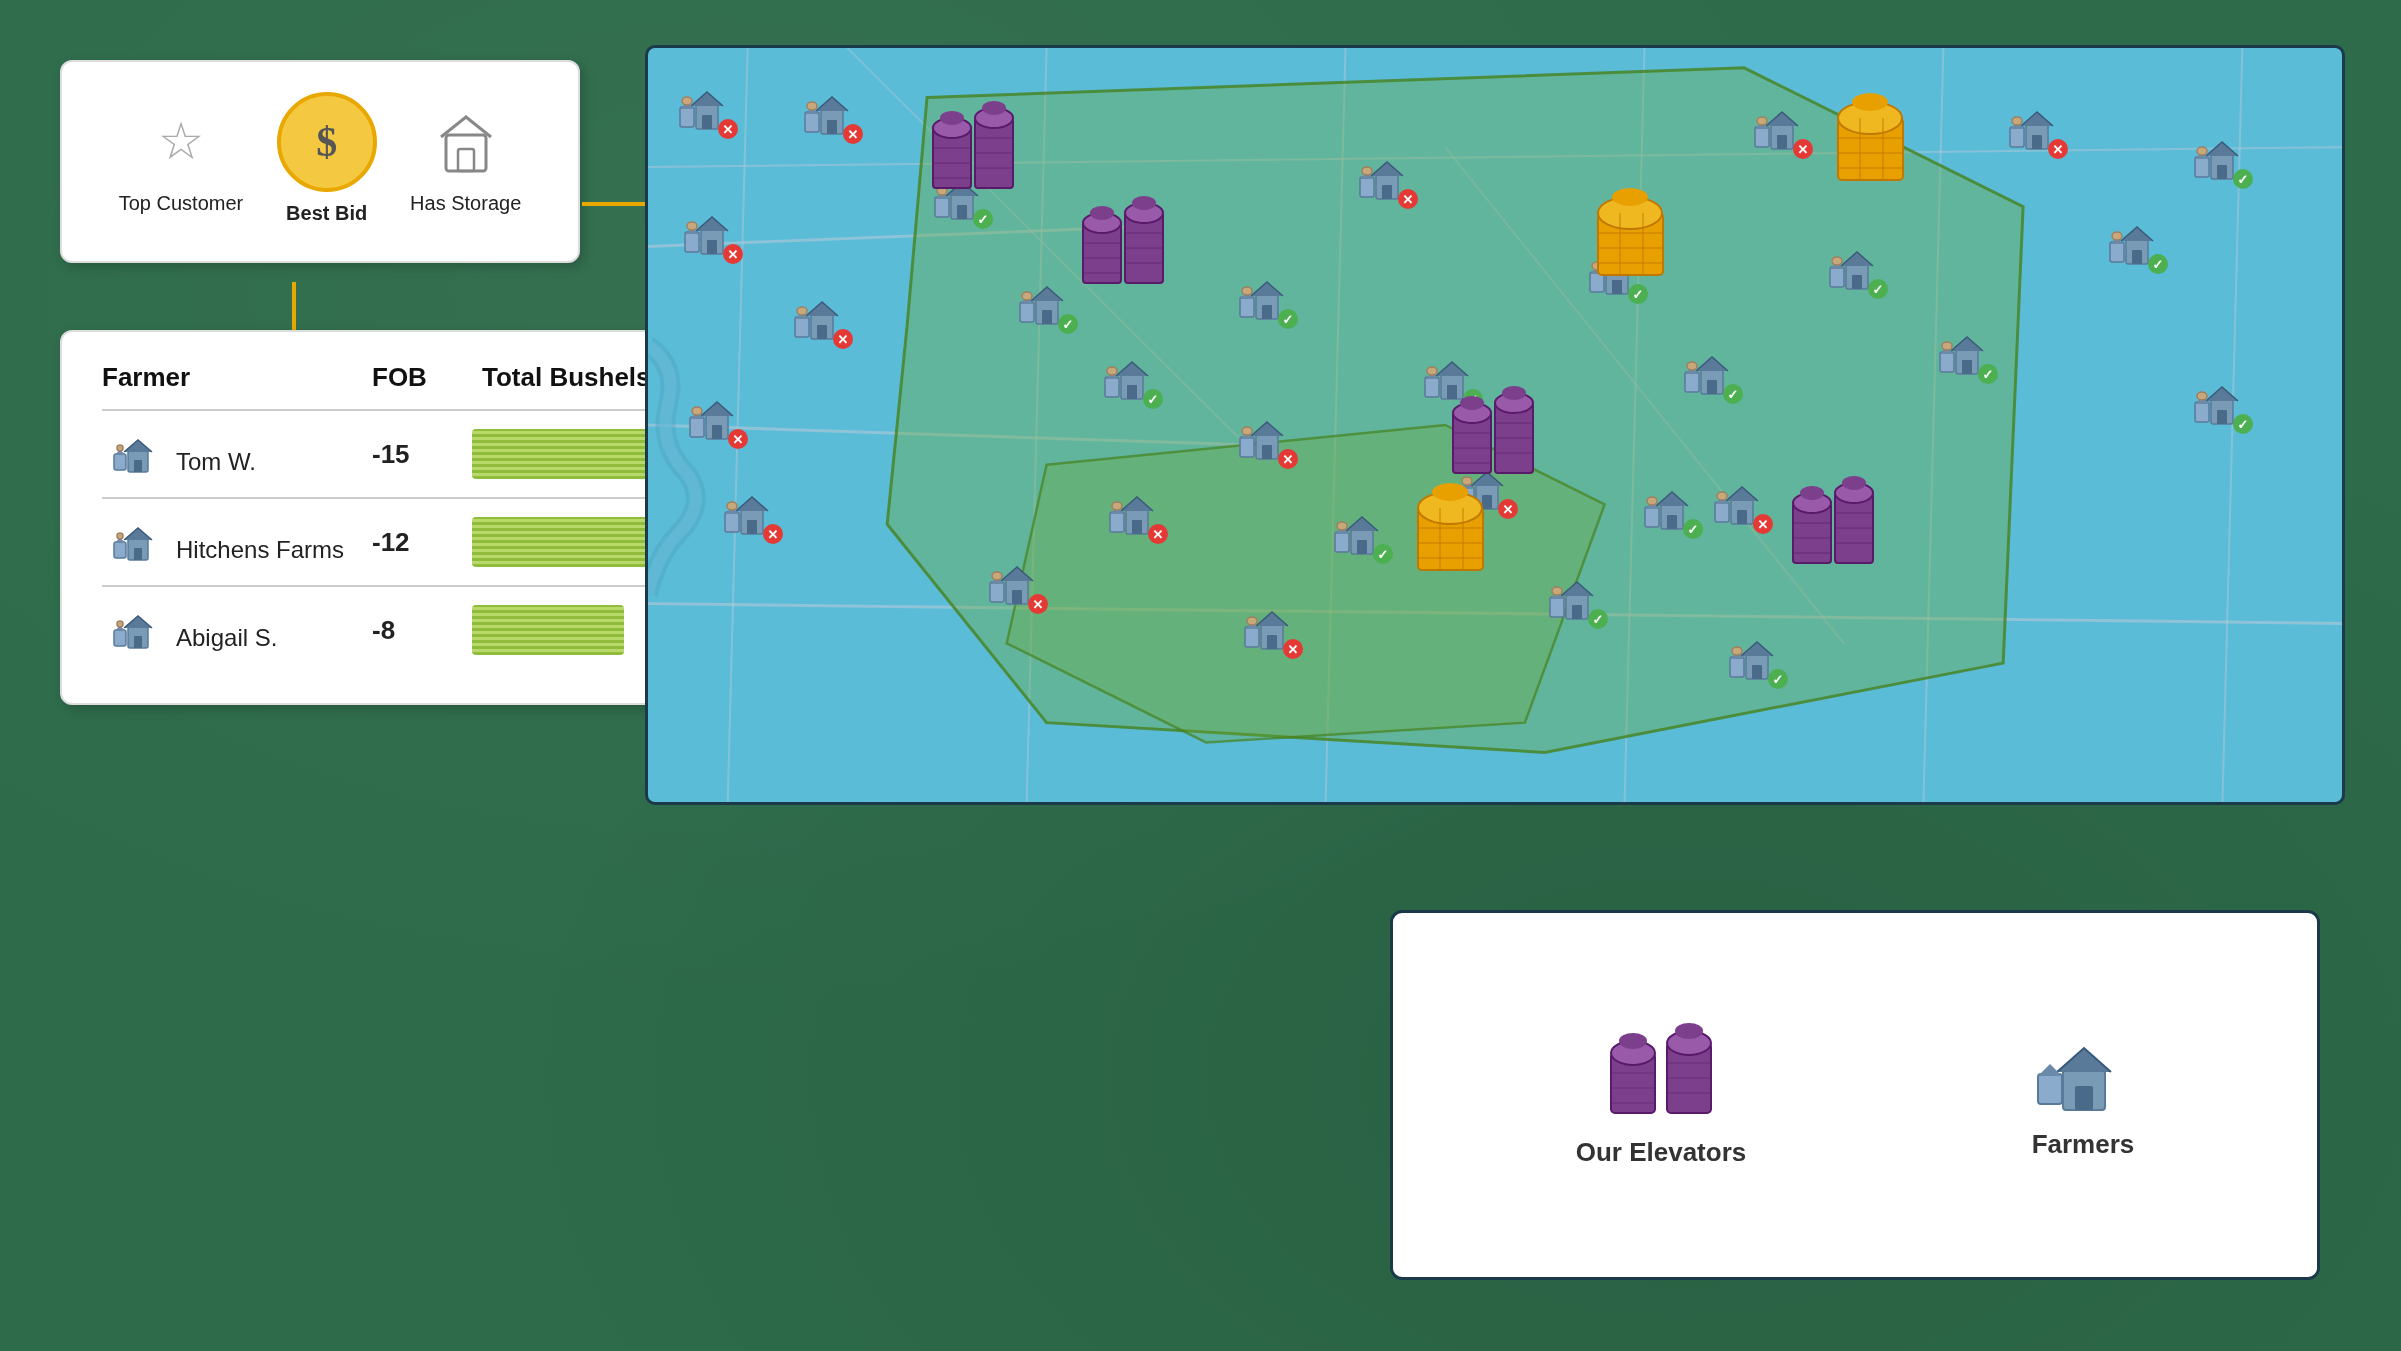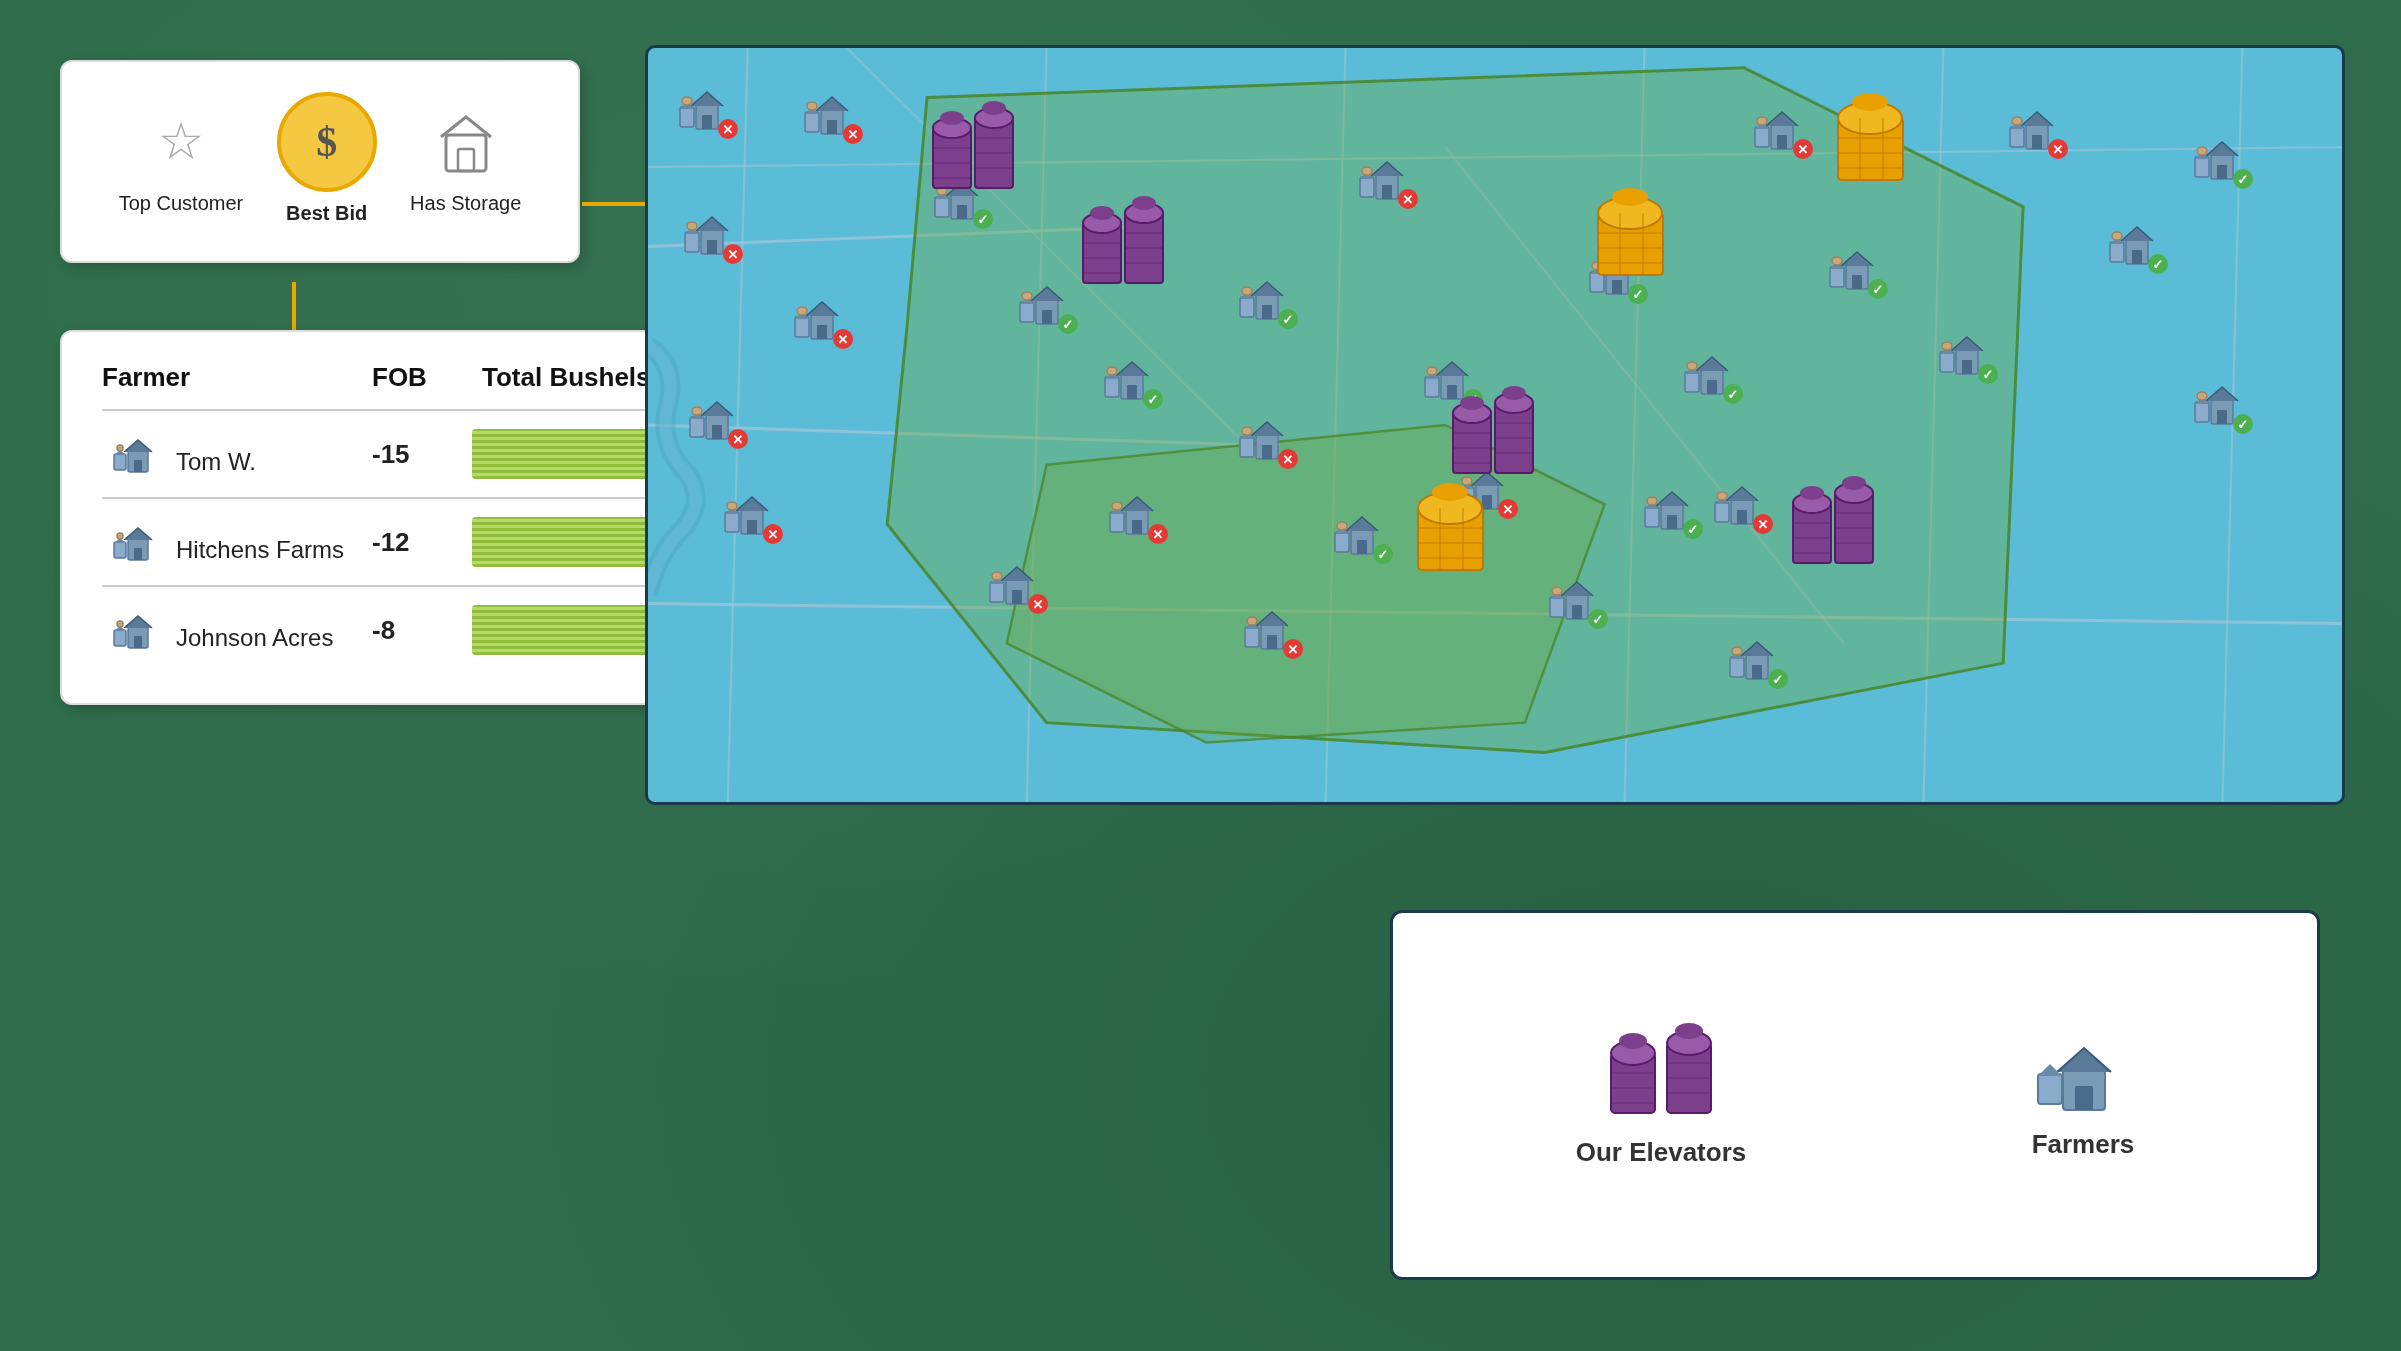--- a/index.html
+++ b/index.html
@@ -283,40 +283,40 @@
             </svg>
             <span>Hitchens Farms</span>
           </div>
         </td>
         <td><span class="fob-value">-12</span></td>
         <td>
           <div class="bar-container" style="width:80%;"></div>
         </td>
       </tr>
 
-
       <tr>
         <td>
           <div class="farmer-cell">
             <svg width="52" height="44" viewBox="0 0 52 44">
               <rect x="16" y="18" width="20" height="22" rx="2" fill="#7a9bb5" stroke="#5a7a9a" stroke-width="1.5"></rect>
               <path d="M12 20 L26 8 L40 20" fill="#5a7a9a" stroke="#3a5a7a" stroke-width="1.5"></path>
               <rect x="22" y="28" width="8" height="12" rx="1" fill="#4a6a8a"></rect>
               <rect x="2" y="22" width="12" height="16" rx="2" fill="#8aabcb" stroke="#5a7a9a" stroke-width="1.5"></rect>
               <path d="M2 23 L8 18 L14 23" fill="#6a8aaa"></path>
               <circle cx="8" cy="16" r="3" fill="#c8a87a" stroke="#a08060" stroke-width="1.5"></circle>
             </svg>
-            <span>Johnson Acres</span>
+            <span>Abigail S.</span>
           </div>
         </td>
         <td><span class="fob-value">-8</span></td>
         <td>
-          <div class="bar-container" style="width:75%;"></div>
+          <div class="bar-container" style="width:55%;"></div>
         </td>
       </tr>
+
     </tbody>
   </table>
 </div>
 
 <div class="map-area">
 
   <svg style="position:absolute;top:0;left:0;width:100%;height:100%;" viewBox="0 0 1700 760" preserveAspectRatio="none">
 
     <line x1="0" y1="200" x2="500" y2="180" stroke="#b0c8d8" stroke-width="3" opacity="0.6"></line>
     <line x1="0" y1="380" x2="600" y2="400" stroke="#b0c8d8" stroke-width="3" opacity="0.6"></line>

